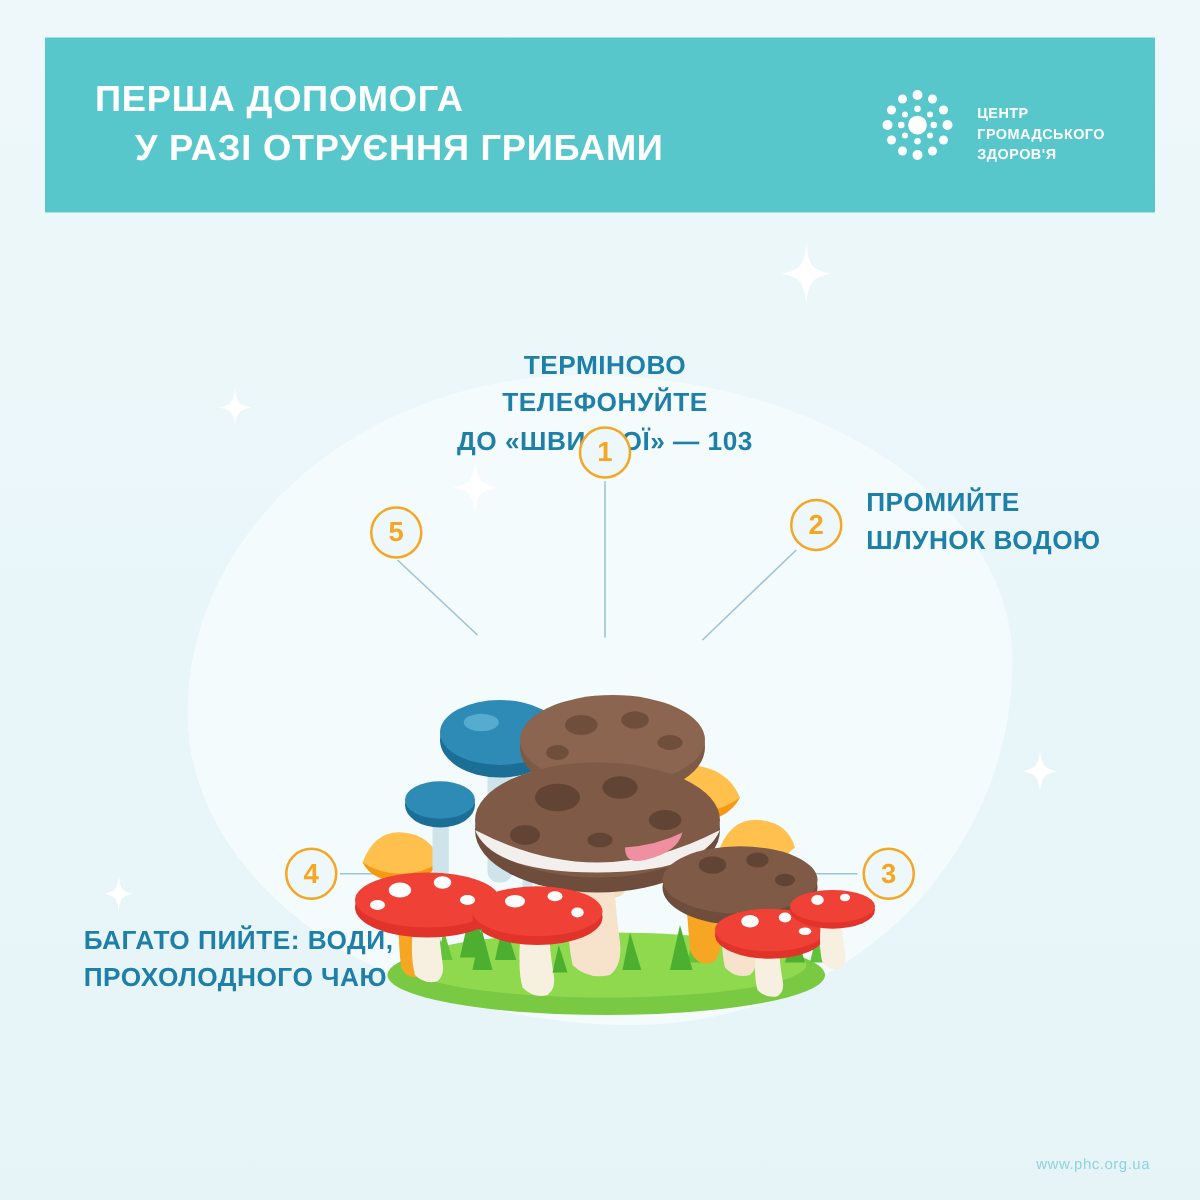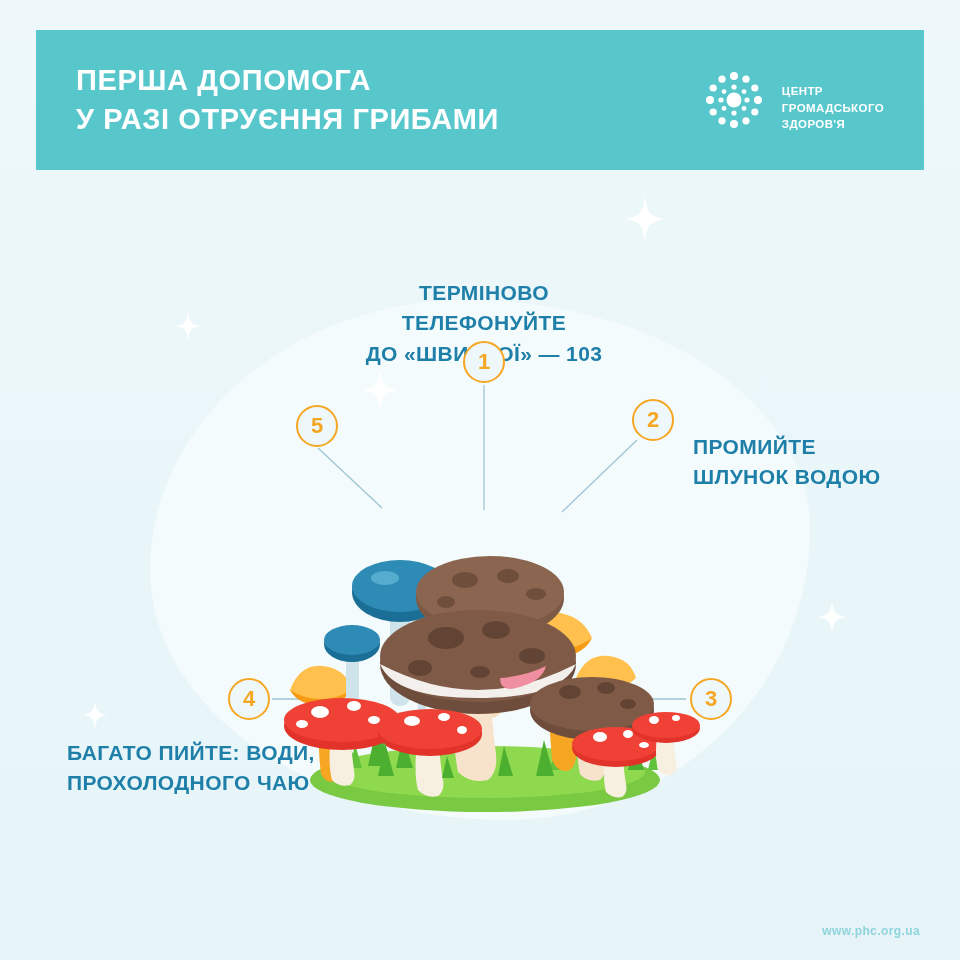--- a/index.html
+++ b/index.html
@@ -37,21 +37,21 @@
     box-sizing: border-box;
   }
   .header-title {
     color: #ffffff;
     font-size: 29px;
     font-weight: bold;
     letter-spacing: 0.6px;
     line-height: 1.35;
     text-transform: uppercase;
   }
-  .header-title .line2 { display: block; }
+  .header-title .line2 { display: block; margin-left: 32px; }
 
   .logo-wrap {
     display: flex;
     align-items: center;
     gap: 14px;
   }
   .logo-mark {
     width: 68px;
     height: 68px;
     position: relative;
@@ -134,21 +134,21 @@
     height: 340px;
   }
 
   
   .footer-url {
     position: absolute;
     right: 40px;
     bottom: 22px;
     color: #8ed4dc;
     font-size: 12px;
-    font-weight: bold;
+    font-weight: normal;
     letter-spacing: 0.4px;
   }
 </style>
 </head>
 <body>
 
 <div id="poster">
 
   <div class="blob"></div>
 
@@ -217,21 +217,21 @@
       <line x1="686" y1="699" x2="615" y2="699"></line>
       <line x1="272" y1="699" x2="345" y2="699"></line>
       <line x1="318" y1="448" x2="382" y2="508"></line>
     </g>
   </svg>
 
   <div class="label center" style="left:334px;top:278px;width:300px;">ТЕРМІНОВО ТЕЛЕФОНУЙТЕ
 ДО «ШВИДКОЇ» — 103</div>
   <div class="badge" style="left:463px;top:341px;">1</div>
 
-  <div class="label left" style="left:693px;top:388px;width:230px;margin-top:44px;">ПРОМИЙТЕ
+  <div class="label left" style="left:693px;top:388px;width:230px;">ПРОМИЙТЕ
 ШЛУНОК ВОДОЮ</div>
   <div class="badge" style="left:632px;top:399px;">2</div>
 
   <div class="badge" style="left:690px;top:678px;">3</div>
 
   <div class="label left" style="left:67px;top:738px;width:260px;">БАГАТО ПИЙТЕ: ВОДИ,
 ПРОХОЛОДНОГО ЧАЮ</div>
   <div class="badge" style="left:228px;top:678px;">4</div>
 
   <div class="badge" style="left:296px;top:405px;">5</div>

